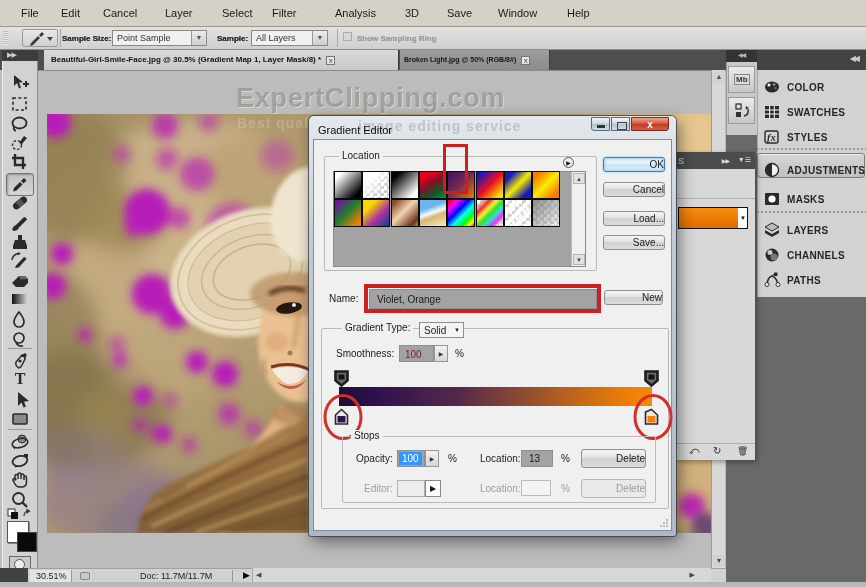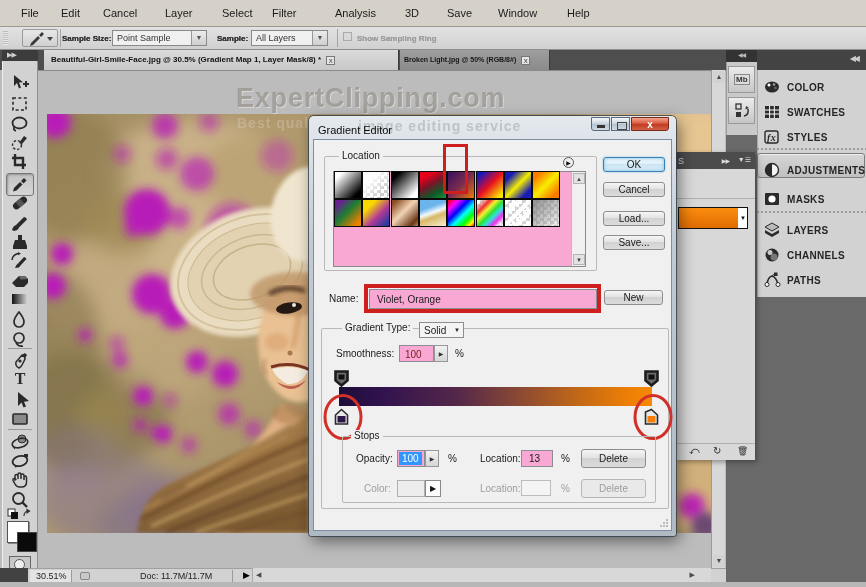--- a/index.html
+++ b/index.html
@@ -64,22 +64,22 @@
 #dlgghost { position:absolute; left:48px; top:1px; width:250px; font-size:14px; font-weight:bold; color:rgba(110,115,105,0.3); letter-spacing:1px; }
 .winbtn { position:absolute; top:1px; height:14px; border:1px solid #5a6a7a; background:linear-gradient(#f4f7fa,#cdd8e2 45%,#b4c2cf 50%,#cfdae4); }
 #btnmin { left:282px; width:19px; border-radius:0 0 0 3px; }
 #btnmax { left:302px; width:19px; }
 #btnclose { left:322px; width:38px; border-radius:0 0 3px 0; background:linear-gradient(#f0a58e,#d95b41 45%,#c03a20 50%,#d06048); border-color:#7a2a1a; color:#fff; font-weight:bold; font-size:10px; text-align:center; line-height:13px; }
 #btnmin::after { content:""; position:absolute; left:5px; top:7px; width:8px; height:2.5px; background:#333; }
 #btnmax::after { content:""; position:absolute; left:5px; top:4px; width:8px; height:5.5px; border:1.5px solid #444; }
 #dlgclient { position:absolute; left:4px; top:23px; width:359px; height:392px; background:#f0f0f0; border:1px solid #7c8ea0; font-size:10px; color:#1a1a1a; }
 .groupbox { position:absolute; border:1px solid #b9b9b9; border-radius:2px; }
 .glabel { position:absolute; background:#f0f0f0; padding:0 3px; }
-.win7btn { position:absolute; width:62px; height:15px; background:linear-gradient(#f5f5f5,#e3e3e3 45%,#d2d2d2 50%,#dcdcdc); border:1px solid #8e8e8e; border-radius:3px; font-size:10px; color:#1a1a1a; text-align:center; line-height:13px; }
-.field { position:absolute; background:#f9a8d4; border:1px solid #898f94; }
+.win7btn { position:absolute; width:62px; height:15px; background:linear-gradient(#f5f5f5,#e3e3e3 45%,#d2d2d2 50%,#dcdcdc); border:1px solid #8e8e8e; border-radius:3px; font-size:10px; color:#1a1a1a; text-align:right; line-height:13px; }
+.field { position:absolute; background:#a3a3a3; border:1px solid #898f94; }
 .redrect { position:absolute; border:3px solid #cf1e1e; }
 .spin { position:absolute; width:14px; height:17px; background:linear-gradient(#f2f2f2,#d6d6d6); border:1px solid #979797; color:#333; font-size:6px; text-align:center; line-height:16px; }
 .gray { color:#9d9d9d; }
 .sw { position:absolute; width:26px; height:26px; outline:1px solid #0a0a0a; }
 .chk { background:repeating-conic-gradient(#cfcfcf 0% 25%, #ffffff 0% 50%) 0 0/7px 7px; }
 .sw i { position:absolute; left:0; top:0; width:100%; height:100%; }
 </style>
 </head>
 <body>
 
@@ -847,21 +847,21 @@
       </div>
     <div class="spin" style="left:111px; top:310px">▶</div>
     <div style="position:absolute; left:134px; top:313px">%</div>
     <div style="position:absolute; left:166px; top:313px">Location:</div>
     <div class="field" style="left:207px; top:310px; width:32px; height:17px">
         <span style="position:absolute;left:7px;top:2px">13</span>
       </div>
     <div style="position:absolute; left:247px; top:313px">%</div>
     <div class="win7btn" style="left:267px; top:309px; width:65px; height:19px; line-height:17px">Delete</div>
 
-    <div class="gray" style="position:absolute; left:50px; top:343px">Color:</div>
+    <div class="gray" style="position:absolute; left:50px; top:343px">Editor:</div>
     <div style="position:absolute; left:83px; top:340px; width:28px; height:17px; background:#ededed; border:1px solid #b0b0b0"></div>
     <div style="position:absolute; left:111px; top:340px; width:16px; height:17px; background:#fdfdfd; border:1px solid #8a8a8a; font-size:8px; text-align:center; line-height:16px; color:#111">▶</div>
     <div class="gray" style="position:absolute; left:166px; top:343px">Location:</div>
     <div style="position:absolute; left:207px; top:340px; width:30px; height:16px; background:#f4f4f4; border:1px solid #bcbcbc"></div>
     <div class="gray" style="position:absolute; left:247px; top:343px">%</div>
     <div class="win7btn gray" style="left:267px; top:339px; width:65px; height:19px; line-height:17px; border-color:#b6b6b6; background:#e9e9e9; color:#9d9d9d">Delete</div>
   <svg style="position:absolute;right:2px;bottom:2px" width="10" height="10">
         <g fill="#aaa">
           <circle cx="8" cy="2" r="1"></circle>
           <circle cx="8" cy="5" r="1"></circle>

